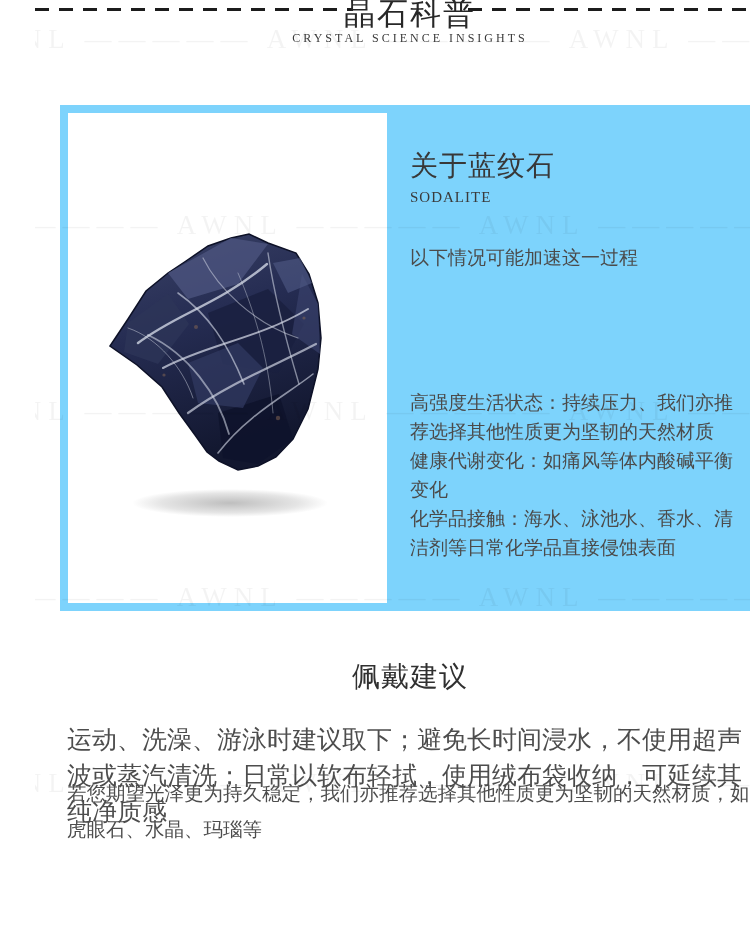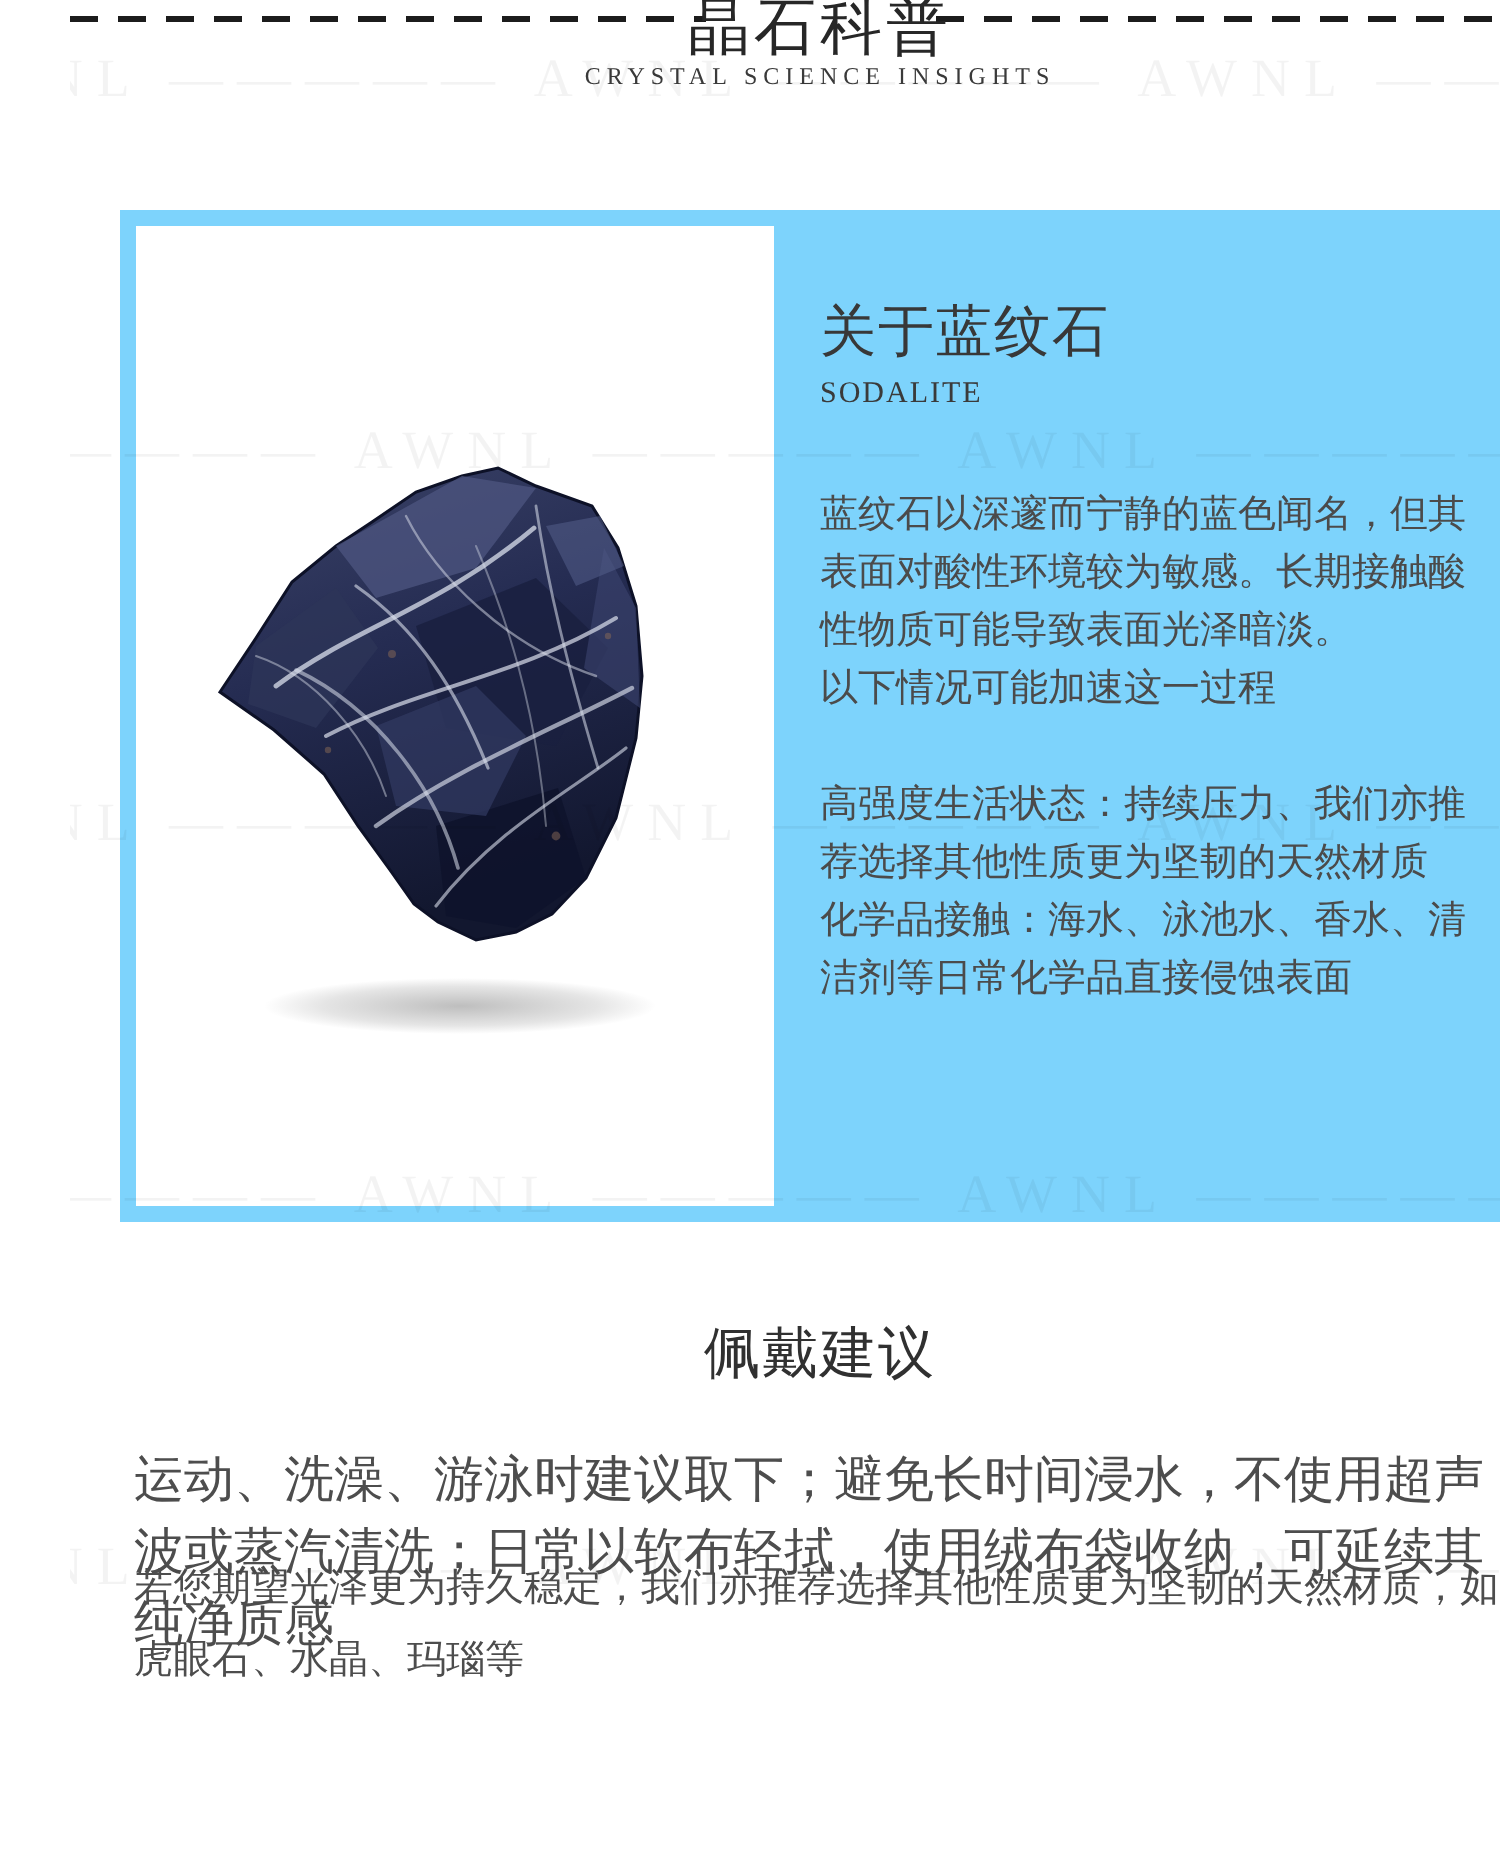--- a/index.html
+++ b/index.html
@@ -152,25 +152,25 @@
           <circle cx="96" cy="262" r="1.6"></circle>
           <circle cx="236" cy="205" r="1.6"></circle>
         </g>
       </svg>
     </div>
 
     <div class="card-text">
       <div class="card-title">关于蓝纹石</div>
       <div class="card-subtitle">SODALITE</div>
       <div class="intro-block">
-        <div>蓝纹石以深邃而宁静的蓝色闻名，但其表面对酸性环境较为敏感。长期接触酸性物质可能导致表面光泽暗淡。</div>
         <div>以下情况可能加速这一过程</div>
       </div>
       <div class="factors-block">
         <div>高强度生活状态：持续压力、我们亦推荐选择其他性质更为坚韧的天然材质</div>
+        <div>健康代谢变化：如痛风等体内酸碱平衡变化</div>
         <div>化学品接触：海水、泳池水、香水、清洁剂等日常化学品直接侵蚀表面</div>
       </div>
     </div>
   </div>
 
   <div class="advice-title">佩戴建议</div>
   <div class="advice-para-1">运动、洗澡、游泳时建议取下；避免长时间浸水，不使用超声波或蒸汽清洗；日常以软布轻拭，使用绒布袋收纳，可延续其纯净质感</div>
   <div class="advice-para-2">若您期望光泽更为持久稳定，我们亦推荐选择其他性质更为坚韧的天然材质，如虎眼石、水晶、玛瑙等</div>
 
   <div class="watermark-layer">

